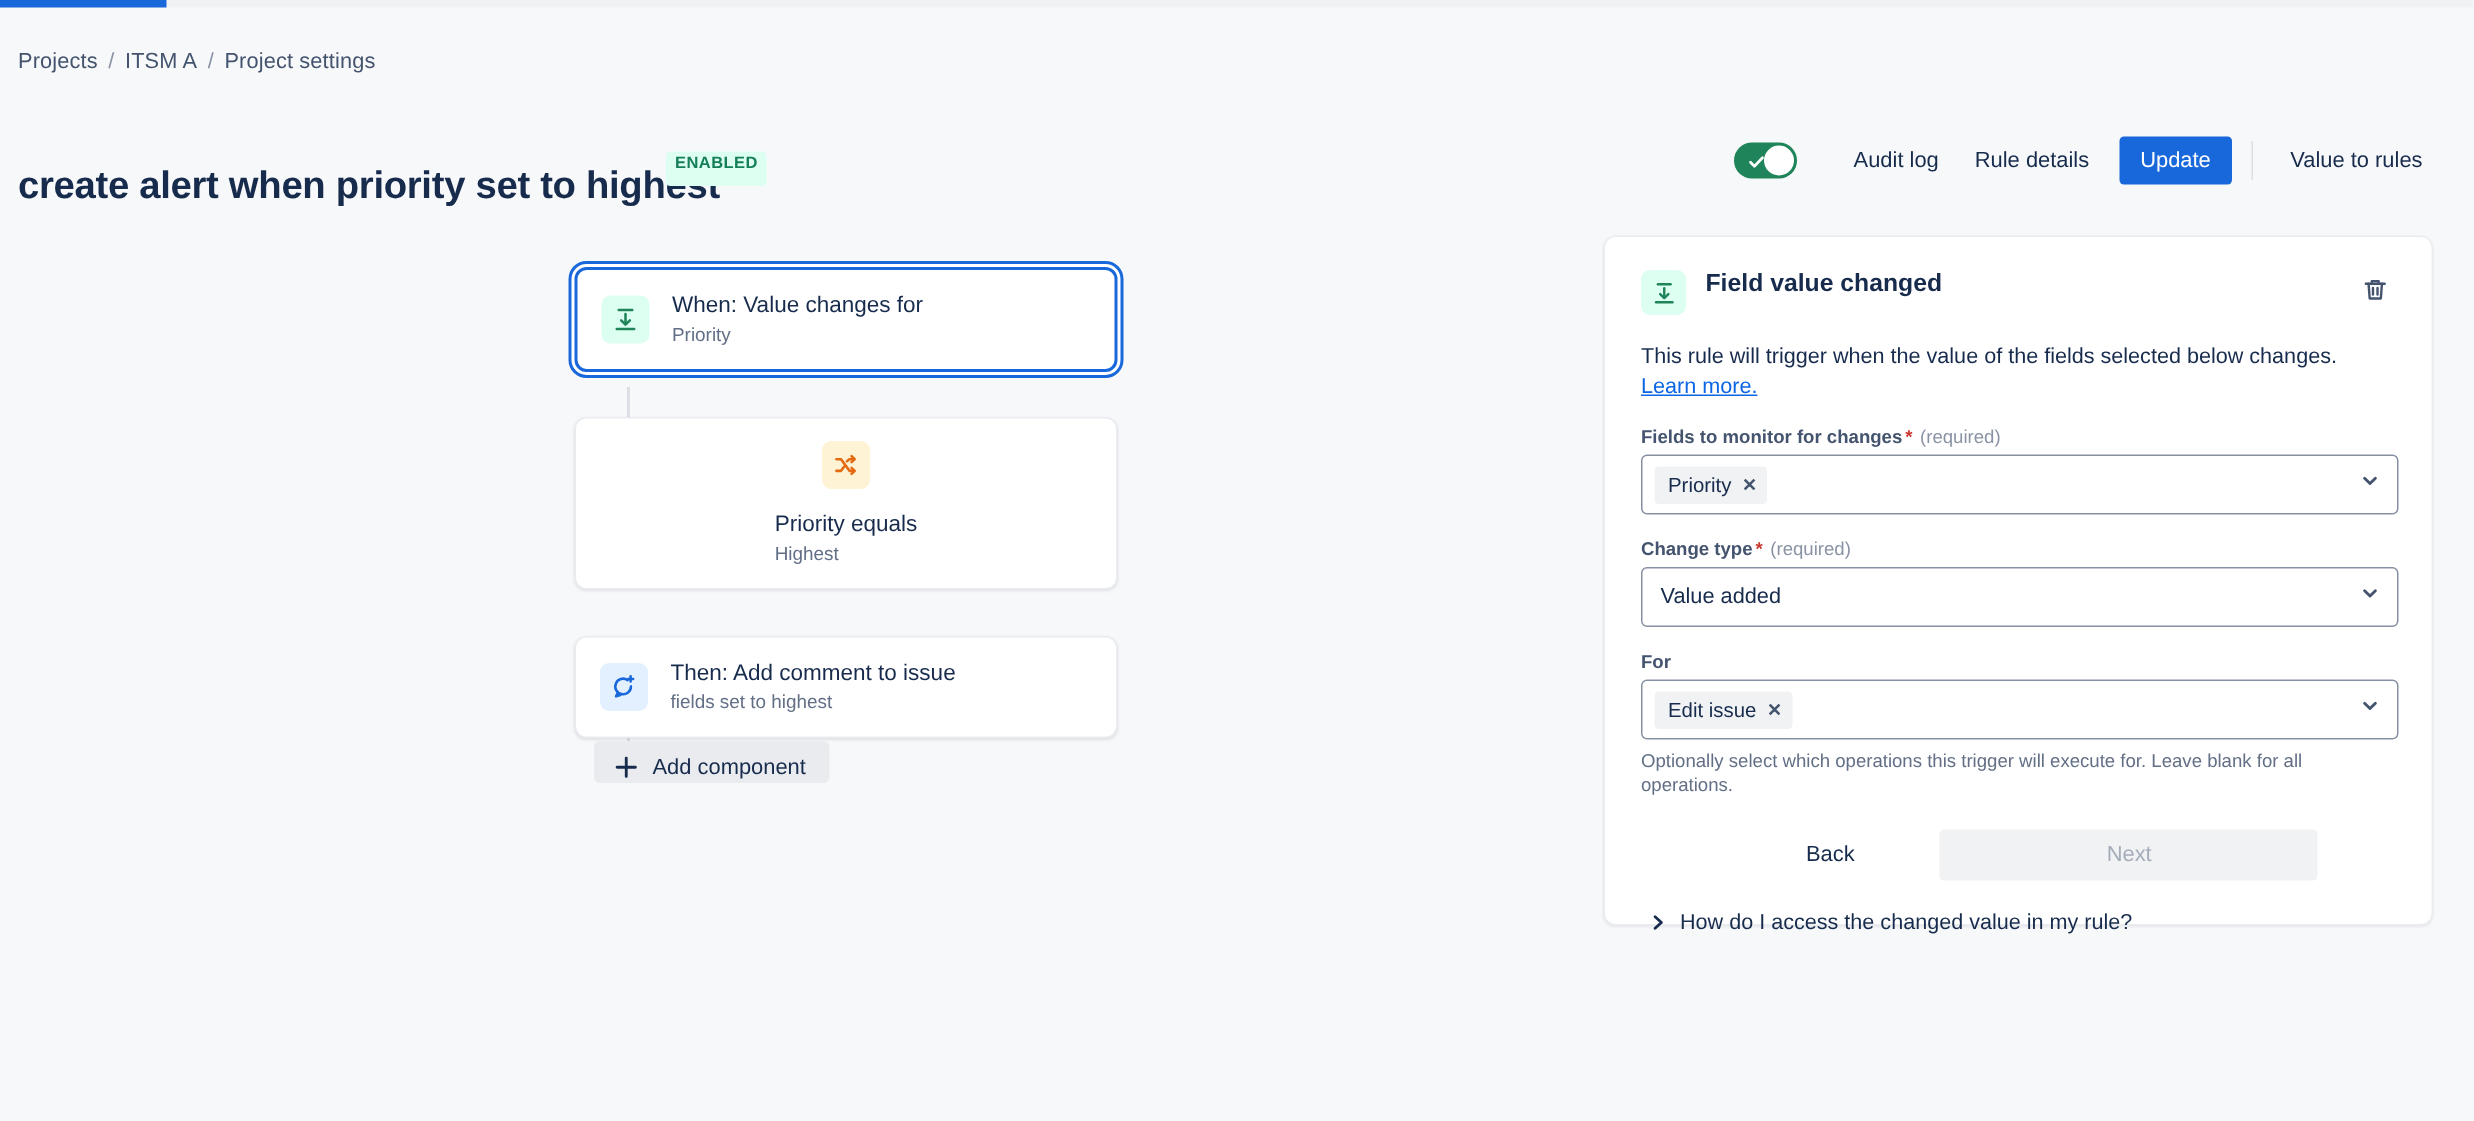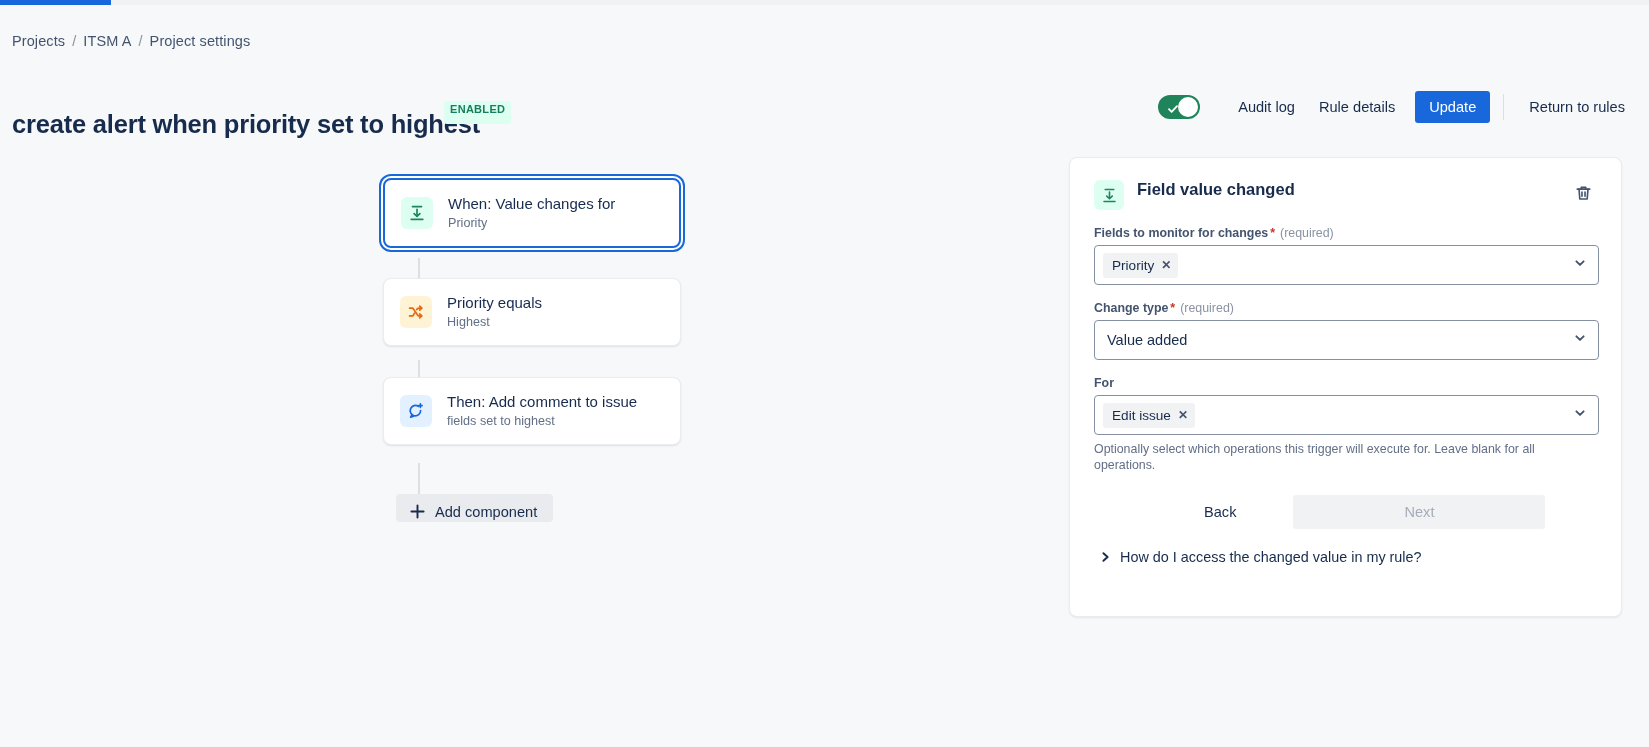--- a/index.html
+++ b/index.html
@@ -39,21 +39,21 @@
     letter-spacing: -.2px; line-height: 34px; white-space: nowrap;
   }
   .enabled-badge {
     position: absolute; left: 444px; top: 11px;
     background: #dcfff1; color: #157f5a;
     font-size: 11px; font-weight: 700; letter-spacing: .3px;
     padding: 2px 6px 9px 6px; border-radius: 3px; line-height: 12px;
   }
 
   .header-actions {
-    position: absolute; right: 12px; top: 1px;
+    position: absolute; right: 22px; top: 1px;
     display: flex; align-items: center; gap: 0;
   }
   .toggle {
     width: 42px; height: 24px; border-radius: 13px; background: #1f845a;
     position: relative; cursor: pointer; margin-right: 26px; flex: none;
   }
   .toggle .knob {
     position: absolute; right: 2px; top: 2px; width: 20px; height: 20px;
     border-radius: 50%; background: #fff;
   }
@@ -68,21 +68,21 @@
     margin-left: 8px;
   }
   .hdiv { width: 1px; height: 26px; background: #dcdfe4; margin: 0 13px; }
 
   
   .chain { position: absolute; left: 383px; top: 178px; width: 365px; }
   .connector {
     position: absolute; left: 35px; width: 2px; background: #dcdfe4;
   }
   .card {
-    position: relative; width: 298px; background: #fff;
+    position: relative; width: 362px; background: #fff;
     border: 1px solid #ebecf0; border-radius: 8px;
     box-shadow: 0 1px 2px rgba(9,30,66,.10);
     display: flex; align-items: center; gap: 15px;
     padding: 15px 16px; cursor: pointer;
   }
   .card.selected {
     border: 2px solid #1868db;
     box-shadow: 0 0 0 2px #fff, 0 0 0 4px #1868db;
   }
   .card-icon {
@@ -200,21 +200,21 @@
             <path d="M2 6.2 L4.6 8.8 L10 3.2" stroke="#ffffff" stroke-width="1.8" stroke-linecap="round" stroke-linejoin="round"></path>
           </svg>
         </span>
         <span class="knob"></span>
       </div>
 
       <button class="hbtn">Audit log</button>
       <button class="hbtn">Rule details</button>
       <button class="hbtn primary">Update</button>
       <div class="hdiv"></div>
-      <button class="hbtn">Return to rules</button>
+      <button class="hbtn">Value to rules</button>
     </div>
   </div>
 
   <div class="chain">
     <div class="connector" style="top:80px;height:30px;"></div>
     <div class="connector" style="top:182px;height:30px;"></div>
     <div class="connector" style="top:285px;height:31px;"></div>
 
     <div class="card selected">
       <span class="card-icon ic-green">
@@ -224,21 +224,21 @@
           <path d="M6.1 9.6 9 12.4 11.9 9.6" stroke="#1f845a" stroke-width="1.7" stroke-linecap="round" stroke-linejoin="round"></path>
           <path d="M3.2 15.3h11.6" stroke="#1f845a" stroke-width="1.7" stroke-linecap="round"></path>
         </svg>
       </span>
       <span class="card-text">
         <span class="card-title">When: Value changes for</span>
         <span class="card-sub">Priority</span>
       </span>
     </div>
 
-    <div class="card" style="margin-top:30px;">
+    <div class="card" style="margin-top:30px;flex-direction:column;">
       <span class="card-icon ic-amber">
         <svg width="18" height="18" viewBox="0 0 18 18" fill="none" stroke="#e56910" stroke-width="1.7" stroke-linecap="round" stroke-linejoin="round">
           <path d="M2.6 5.1h3.1l5.6 7.8h3.1"></path>
           <path d="M2.6 12.9h3.1l2-2.8"></path>
           <path d="M9.6 6.5l1.7-1.4h3.1"></path>
           <path d="M12.7 3.1l2.1 2-2.1 2"></path>
           <path d="M12.7 10.9l2.1 2-2.1 2"></path>
         </svg>
       </span>
       <span class="card-text">
@@ -287,20 +287,24 @@
           <svg width="19" height="19" viewBox="0 0 20 20" fill="none" stroke="#44546f" stroke-width="1.7" stroke-linecap="round" stroke-linejoin="round">
             <path d="M3.4 5.4h13.2"></path>
             <path d="M7.6 5.4V3.6h4.8v1.8"></path>
             <path d="M5.3 5.4l.8 10.4h7.8l.8-10.4"></path>
             <path d="M8.4 8.4v4.6M11.6 8.4v4.6"></path>
           </svg>
         </span>
       </button>
     </div>
 
+    <p class="panel-desc">
+      <span>This rule will trigger when the value of the fields selected below changes.</span>
+      <a href="#">Learn more.</a>
+    </p>
 
     <div class="field">
       <div class="field-label">
         <span>Fields to monitor for changes</span>
           <span class="req-star">*</span>
           <span class="req-text">(required)</span>
       </div>
       <div class="select-box">
         <span class="chip">
           <span>Priority</span>

